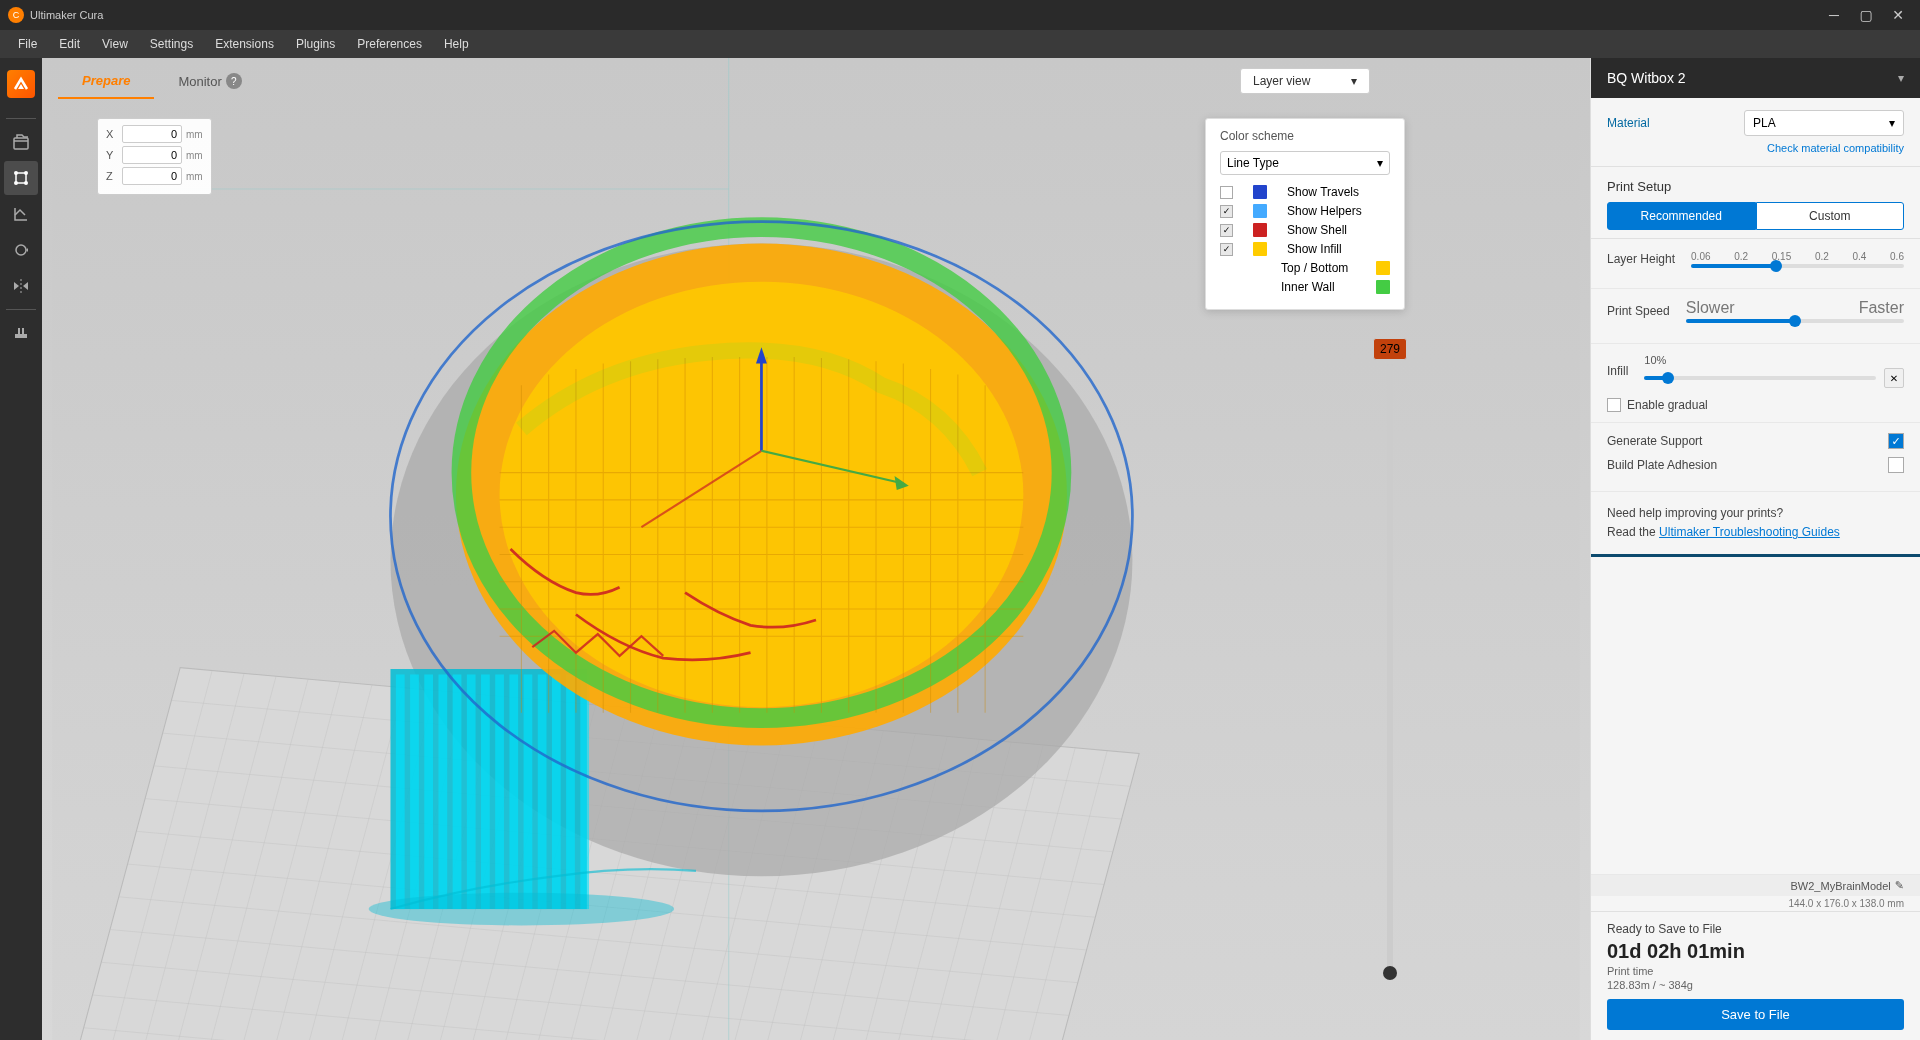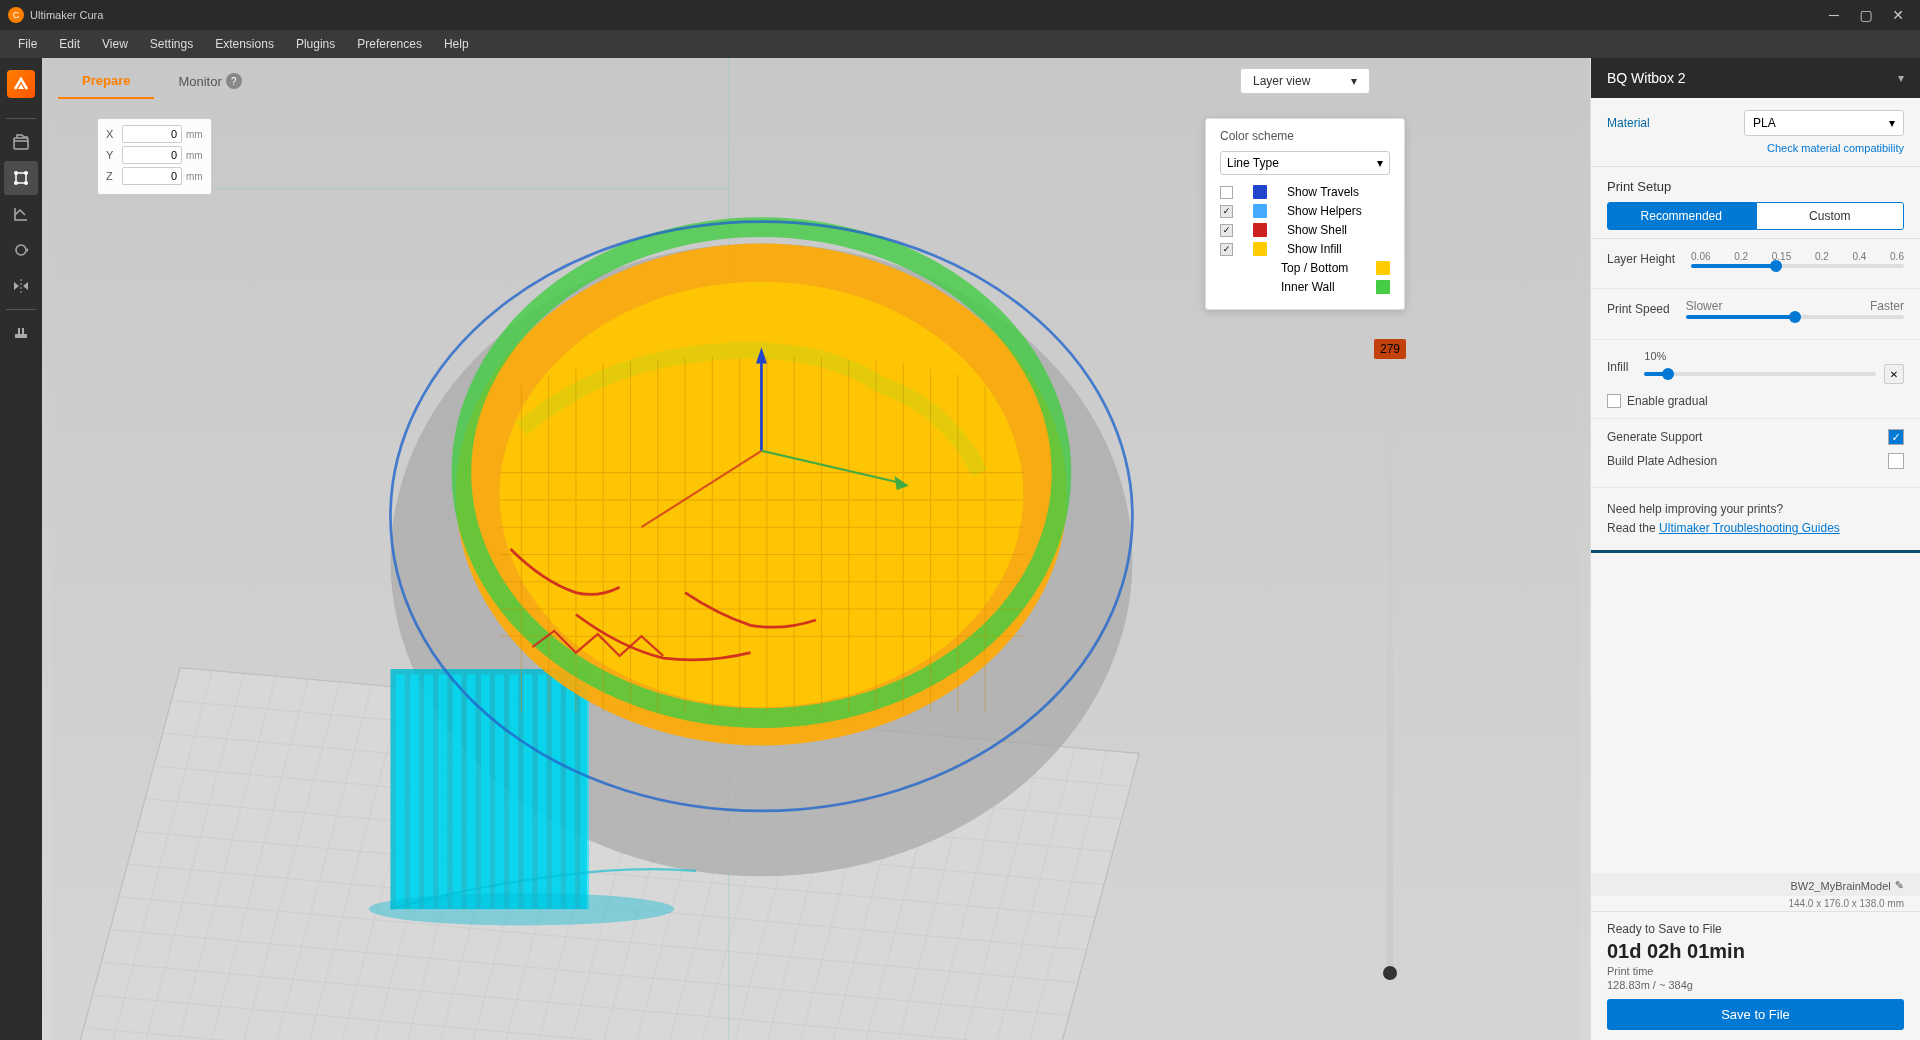--- a/index.html
+++ b/index.html
@@ -102,20 +102,21 @@
       padding: 8px 24px;
       cursor: pointer;
       font-size: 13px;
       color: #555;
       border-bottom: 2px solid transparent;
     }
     .tab.active {
       color: #ff7f00;
       border-bottom: 2px solid #ff7f00;
       font-weight: 600;
+      font-style: italic;
     }
     .tab-help {
       display: flex;
       align-items: center;
       gap: 4px;
     }
     .help-circle {
       width: 16px;
       height: 16px;
       border-radius: 50%;
@@ -387,21 +388,21 @@
     .speed-track {
       position: relative;
       height: 4px;
       background: #ddd;
       border-radius: 2px;
       margin-top: 2px;
     }
     .speed-labels {
       display: flex;
       justify-content: space-between;
-      font-size: 12px;
+      font-size: 16px;
       color: #777;
       margin-bottom: 2px;
     }
 
     
     .infill-percent { font-size: 11px; color: #555; margin-bottom: 2px; }
     .infill-track {
       position: relative;
       height: 4px;
       background: #ddd;

